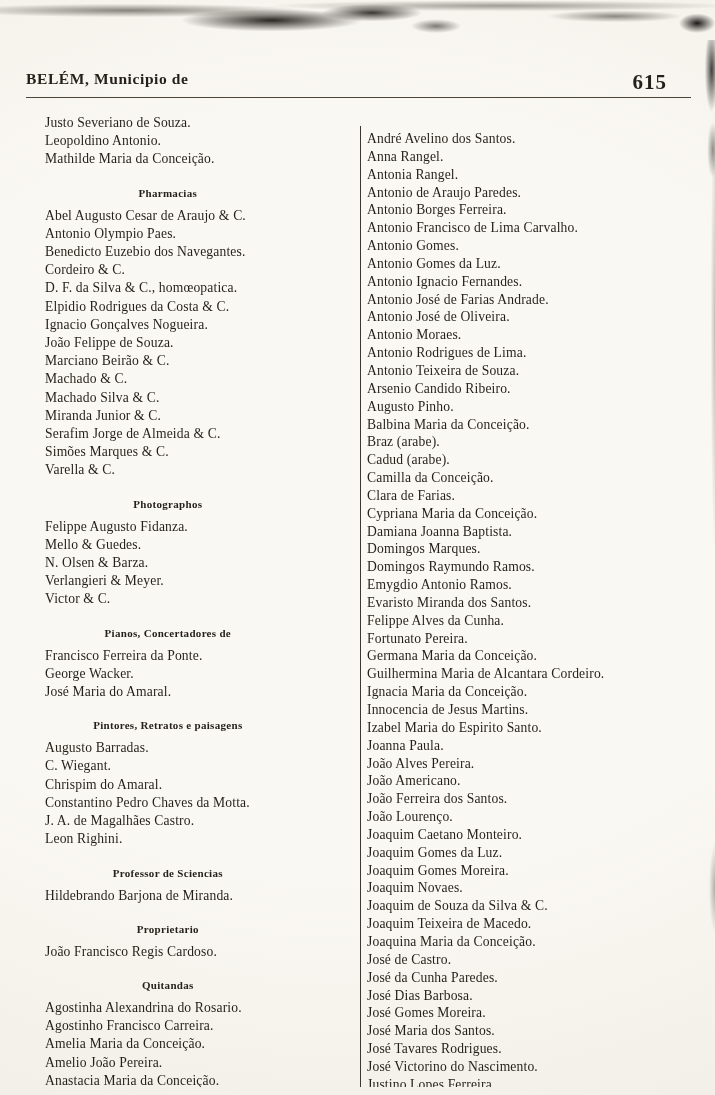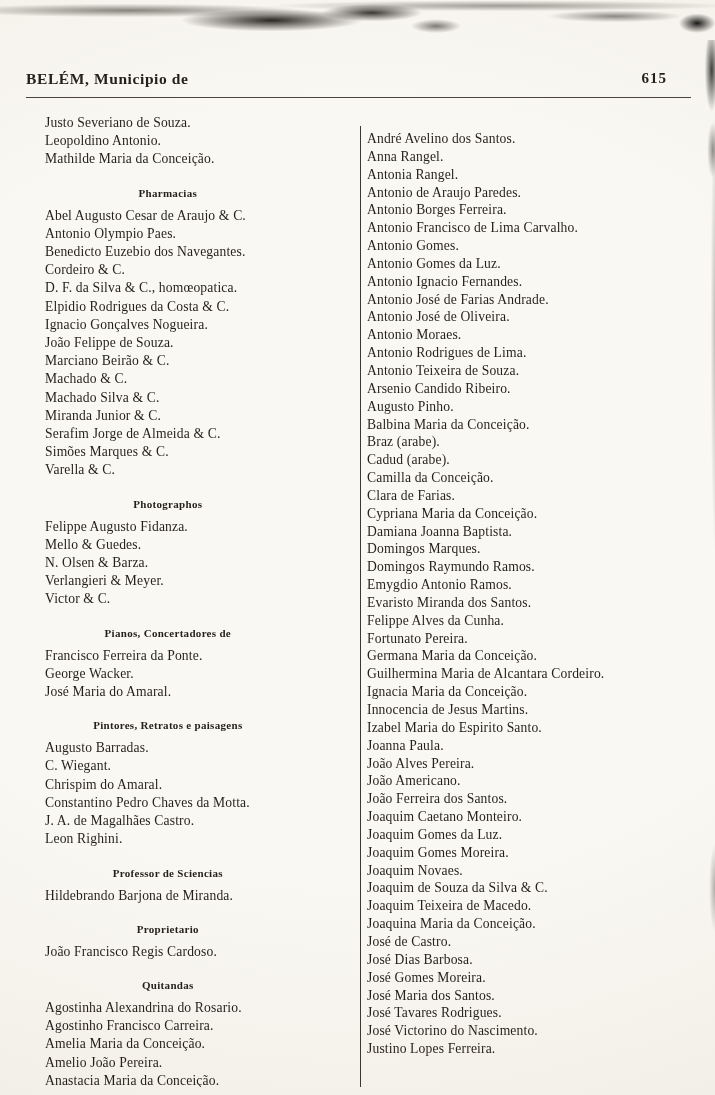--- a/index.html
+++ b/index.html
@@ -64,21 +64,21 @@
     left: 0; right: 0;
     font-weight: bold;
     font-size: 15.5px;
     letter-spacing: 0.6px;
   }
   .header .pagenum {
     position: absolute;
     right: 24px;
     top: 0;
     font-weight: bold;
-    font-size: 15px;
+    font-size: 21px;
     letter-spacing: 1px;
   }
 
   .columns {
     position: absolute;
     top: 110px;
     left: 45px;
     right: 14px;
     bottom: 8px;
     display: flex;
@@ -213,28 +213,30 @@
       <div class="entry">Fortunato Pereira.</div>
       <div class="entry">Germana Maria da Conceição.</div>
       <div class="entry">Guilhermina Maria de Alcantara Cordeiro.</div>
       <div class="entry">Ignacia Maria da Conceição.</div>
       <div class="entry">Innocencia de Jesus Martins.</div>
       <div class="entry">Izabel Maria do Espirito Santo.</div>
       <div class="entry">Joanna Paula.</div>
       <div class="entry">João Alves Pereira.</div>
       <div class="entry">João Americano.</div>
       <div class="entry">João Ferreira dos Santos.</div>
+      <div class="entry">João Lourenço.</div>
       <div class="entry">Joaquim Caetano Monteiro.</div>
       <div class="entry">Joaquim Gomes da Luz.</div>
       <div class="entry">Joaquim Gomes Moreira.</div>
       <div class="entry">Joaquim Novaes.</div>
       <div class="entry">Joaquim de Souza da Silva &amp; C.</div>
       <div class="entry">Joaquim Teixeira de Macedo.</div>
       <div class="entry">Joaquina Maria da Conceição.</div>
       <div class="entry">José de Castro.</div>
+      <div class="entry">José da Cunha Paredes.</div>
       <div class="entry">José Dias Barbosa.</div>
       <div class="entry">José Gomes Moreira.</div>
       <div class="entry">José Maria dos Santos.</div>
       <div class="entry">José Tavares Rodrigues.</div>
       <div class="entry">José Victorino do Nascimento.</div>
       <div class="entry">Justino Lopes Ferreira.</div>
     </div>
 </div>
 
 </body></html>

